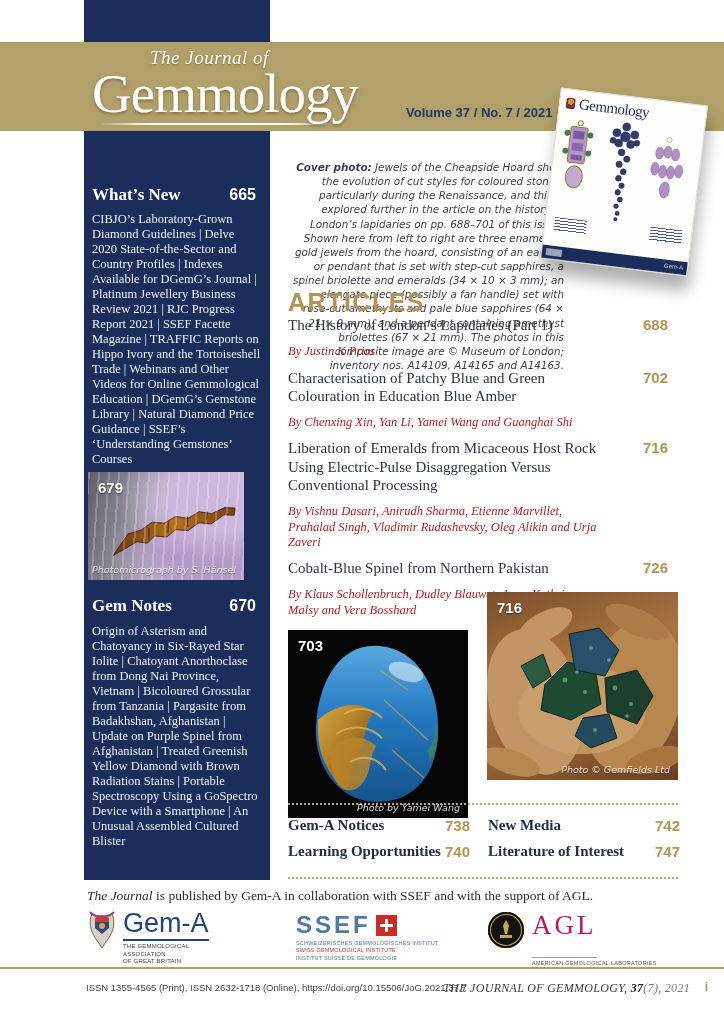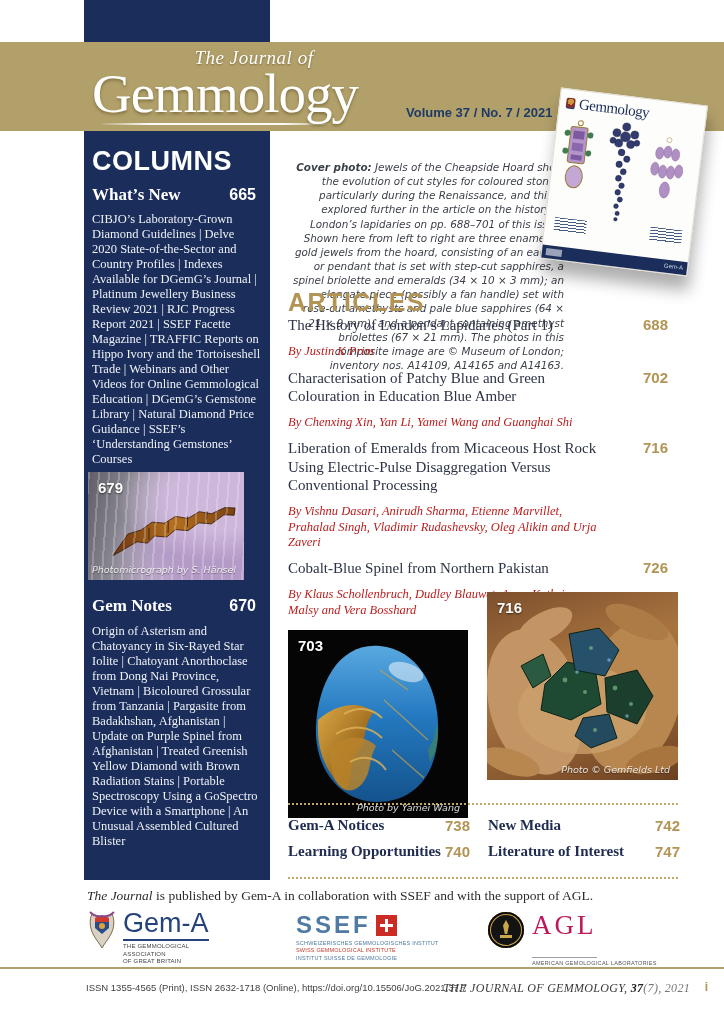--- a/index.html
+++ b/index.html
@@ -4,21 +4,21 @@
 <style>
   html,body{margin:0;padding:0;background:#ffffff;}
   .page{position:relative;width:724px;height:1024px;background:#ffffff;overflow:hidden;
         font-family:"Liberation Serif",serif;}
 
   
   .sidebar-bg{position:absolute;left:84px;top:0;width:186px;height:880px;background:#1b2d5a;}
   .gold-band{position:absolute;left:0;top:42px;width:724px;height:89px;background:#b2a06a;}
 
   
-  .masthead{position:absolute;left:92px;top:47px;color:#ffffff;z-index:3;text-align:center;}
+  .masthead{position:absolute;left:92px;top:47px;color:#ffffff;z-index:3;}
   .mh-prefix{font-style:italic;font-size:19px;margin-left:58px;letter-spacing:.5px;
              text-shadow:0 1px 2px rgba(80,65,25,.55);}
   .mh-name{font-size:55px;line-height:.92;letter-spacing:-1px;
            text-shadow:0 2px 3px rgba(80,65,25,.5);}
   .mh-rule{height:2px;width:228px;margin:3px 0 0 10px;
            background:linear-gradient(90deg,rgba(255,255,255,.1),rgba(255,255,255,.95) 20%,rgba(255,255,255,.95) 80%,rgba(255,255,255,.1));}
   .volume{position:absolute;left:406px;top:105px;font-family:"Liberation Sans",sans-serif;
           font-weight:700;font-size:13px;color:#1e3a66;z-index:3;}
 
   
@@ -212,21 +212,20 @@
     <div class="ct-footer">
       <span class="ct-tag"></span>
       <span class="ct-gema">Gem-A</span>
     </div>
   </div>
 
   <div class="cover-caption">
     <b>Cover photo:</b><span> Jewels of the Cheapside Hoard show the evolution of cut styles for coloured stones, particularly during the Renaissance, and this is explored further in the article on the history of London’s lapidaries on pp. 688–701 of this issue. Shown here from left to right are three enamelled gold jewels from the hoard, consisting of an earring or pendant that is set with step-cut sapphires, a spinel briolette and emeralds (34 × 10 × 3 mm); an elongate piece (possibly a fan handle) set with rose-cut amethysts and pale blue sapphires (64 × 21 × 9 mm); and a pendant containing amethyst briolettes (67 × 21 mm). The photos in this composite image are © Museum of London; inventory nos. A14109, A14165 and A14163.</span>
   </div>
 
-  <div class="columns-title">COLUMNS</div>
 
   <div class="sb-head sb-head1">
     <span class="lbl">What’s New</span>
     <span class="pg">665</span>
   </div>
   <div class="sb-body sb-body1">CIBJO’s Laboratory-Grown Diamond Guidelines | Delve 2020 State-of-the-Sector and Country Profiles | Indexes Available for DGemG’s Journal | Platinum Jewellery Business Review 2021 | RJC Progress Report 2021 | SSEF Facette Magazine | TRAFFIC Reports on Hippo Ivory and the Tortoiseshell Trade | Webinars and Other Videos for Online Gemmological Education | DGemG’s Gemstone Library | Natural Diamond Price Guidance | SSEF’s ‘Understanding Gemstones’ Courses</div>
 
   <div class="photo679">
     <svg width="170" height="108" viewBox="0 0 170 108">
       <defs>

